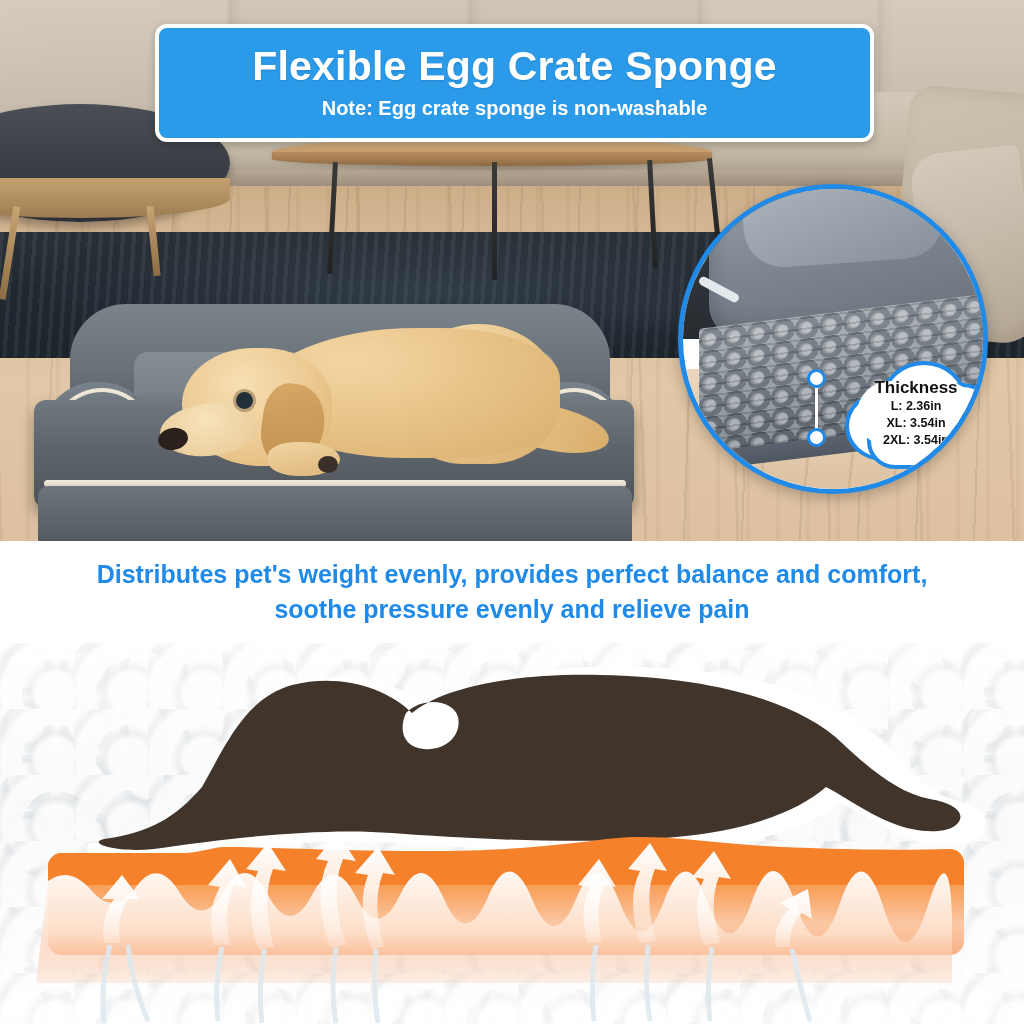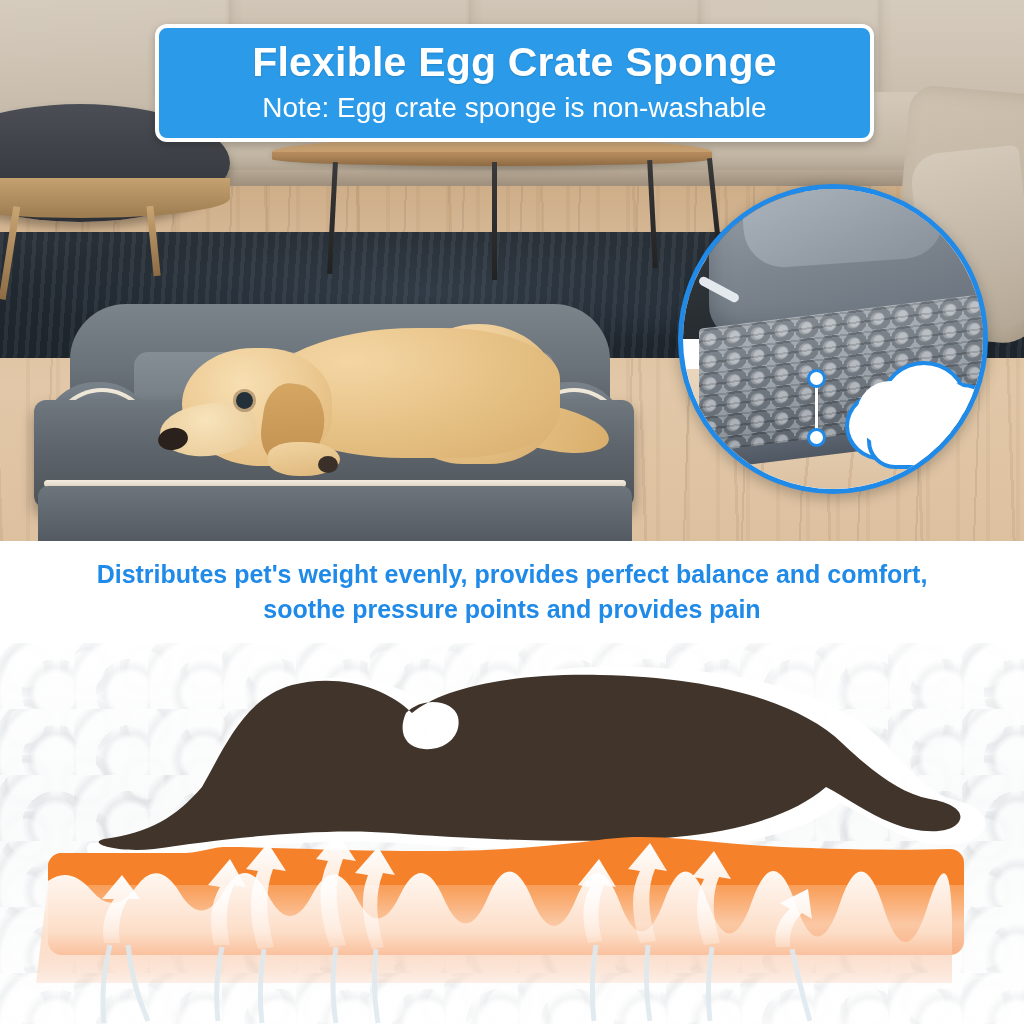--- a/index.html
+++ b/index.html
@@ -134,21 +134,21 @@
     background:linear-gradient(170deg,#f2d5a3,#ddb77b);}
   .dog-toe{position:absolute;left:168px;top:138px;width:20px;height:17px;border-radius:50%;background:#3b3029;}
 
   
   .banner{position:absolute;left:155px;top:24px;width:711px;height:110px;
     background:#2b9ae8;border:4px solid #ffffff;border-radius:12px;
     box-shadow:0 3px 9px rgba(0,0,0,.22);
     display:flex;flex-direction:column;align-items:center;justify-content:center;}
   .banner-title{color:#fff;font-size:41px;font-weight:700;letter-spacing:.2px;line-height:1.02;
     text-shadow:0 1px 2px rgba(0,0,0,.13);}
-  .banner-note{color:#fff;font-size:28px;font-weight:400;margin-top:9px;}
+  .banner-note{color:#fff;font-size:20px;font-weight:700;margin-top:9px;}
 
   
   .inset{position:absolute;left:678px;top:184px;width:300px;height:300px;border-radius:50%;
     border:5px solid #1f8ae8;overflow:hidden;background:#ffffff;
     box-shadow:0 4px 14px rgba(0,0,0,.25);}
   .inset-floor{position:absolute;left:0;bottom:0;width:300px;height:120px;
     background:repeating-linear-gradient(96deg,
       rgba(160,120,80,.18) 0 3px, rgba(255,255,255,0) 3px 44px),
       linear-gradient(180deg,#e9d6bd,#ddc3a3);}
   .inset-dark{position:absolute;left:0;top:0;width:120px;height:150px;
@@ -290,32 +290,38 @@
         <span class="meas-dot top"></span>
         <span class="meas-dot bot"></span>
       </div>
 
       <div class="cloud">
         <span class="cloud-lobe cl-a"></span>
         <span class="cloud-lobe cl-b"></span>
         <span class="cloud-lobe cl-c"></span>
         <span class="cloud-lobe cl-d"></span>
         <span class="cloud-fill"></span>
+        <div class="cloud-txt">
+          <div class="cloud-h">Thickness</div>
+          <div class="cloud-l">L: 2.36in</div>
+          <div class="cloud-l">XL: 3.54in</div>
+          <div class="cloud-l">2XL: 3.54in</div>
+        </div>
       </div>
     </div>
 
     <div class="banner">
       <div class="banner-title">Flexible Egg Crate Sponge</div>
       <div class="banner-note">Note: Egg crate sponge is non-washable</div>
     </div>
   </div>
 
   <div class="tagline">
     <div class="tag-line">Distributes pet's weight evenly, provides perfect balance and comfort,</div>
-    <div class="tag-line">soothe pressure points and provides pain</div>
+    <div class="tag-line">soothe pressure evenly and relieve pain</div>
   </div>
 
   <div class="diagram">
     <div class="eggtex"></div>
     <div class="eggtex2"></div>
     <div class="eggshade"></div>
 
     <svg class="sil" viewBox="0 0 1024 381" preserveAspectRatio="none">
       <defs>
         <linearGradient id="foamGrad" x1="0" y1="0" x2="0" y2="1">

